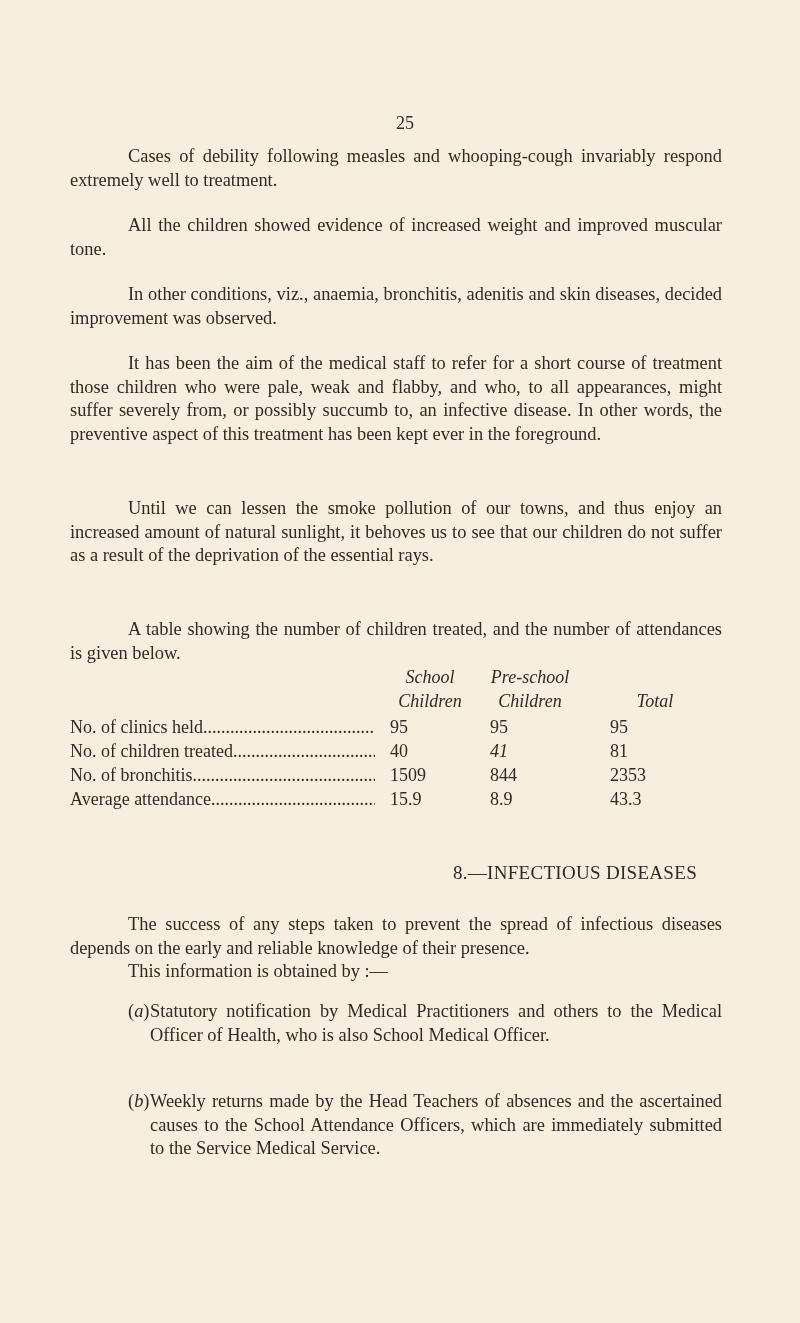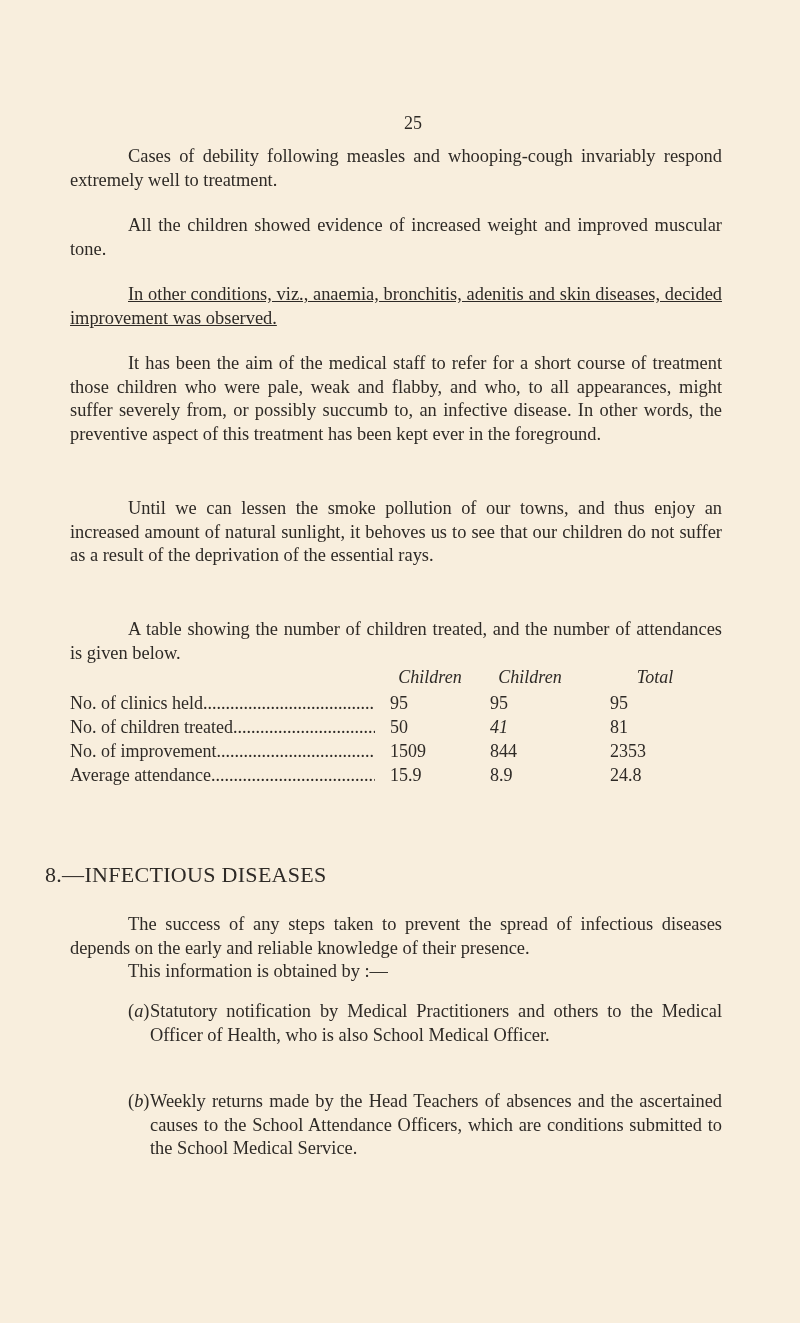--- a/index.html
+++ b/index.html
@@ -16,43 +16,43 @@
       overflow: hidden;
     }
     .page {
       position: absolute;
       left: 70px;
       top: 0;
       width: 652px;
     }
     .page-number {
       position: absolute;
-      left: 12px;
+      left: 4px;
       width: 652px;
       top: 113px;
       text-align: center;
       font-size: 18px;
       transform: translateX(5px);
     }
     .para {
       position: absolute;
       left: 0;
       width: 652px;
       font-size: 18.4px;
       line-height: 23.6px;
       text-align: justify;
       text-indent: 58px;
       margin: 0;
     }
     .heading {
       position: absolute;
       left: 0;
       width: 652px;
-      text-align: left;
-      font-size: 22px;
+      text-align: right;
+      font-size: 19px;
       letter-spacing: 0.3px;
       transform: translateX(-25px);
     }
     .table {
       position: absolute;
       left: 0;
       width: 652px;
       font-size: 18px;
     }
     .thead-row, .tbody-row {
@@ -102,69 +102,73 @@
 <body>
 
 <div class="page">
 
   <div class="page-number">25</div>
 
   <p class="para" style="top:145px;">Cases of debility following measles and whooping-cough invariably respond extremely well to treatment.</p>
 
   <p class="para" style="top:214px;">All the children showed evidence of increased weight and improved muscular tone.</p>
 
-  <p class="para" style="top:283px;text-decoration:underline;">In other conditions, viz., anaemia, bronchitis, adenitis and skin diseases, decided improvement was observed.</p>
+  <p class="para" style="top:283px;">In other conditions, viz., anaemia, bronchitis, adenitis and skin diseases, decided improvement was observed.</p>
 
   <p class="para" style="top:352px;">It has been the aim of the medical staff to refer for a short course of treatment those children who were pale, weak and flabby, and who, to all appearances, might suffer severely from, or possibly succumb to, an infective disease. In other words, the preventive aspect of this treatment has been kept ever in the foreground.</p>
 
   <p class="para" style="top:497px;">Until we can lessen the smoke pollution of our towns, and thus enjoy an increased amount of natural sunlight, it behoves us to see that our children do not suffer as a result of the deprivation of the essential rays.</p>
 
   <p class="para" style="top:618px;">A table showing the number of children treated, and the number of attendances is given below.</p>
 
   <div class="table" style="top:665px;">
+    <div class="thead-row">
+      <span class="col-head" style="left:315px;width:90px;">School</span>
+      <span class="col-head" style="left:395px;width:130px;">Pre-school</span>
+    </div>
     <div class="thead-row">
       <span class="col-head" style="left:315px;width:90px;">Children</span>
       <span class="col-head" style="left:405px;width:110px;">Children</span>
       <span class="col-head" style="left:545px;width:80px;">Total</span>
     </div>
 
     <div class="tbody-row" style="margin-top:2px;">
       <span class="row-label"><span>No. of clinics held</span><span class="dots">........................................................................</span></span>
       <span class="cell" style="left:320px;width:50px;">95</span>
       <span class="cell" style="left:420px;width:52px;">95</span>
       <span class="cell" style="left:540px;width:60px;">95</span>
     </div>
     <div class="tbody-row">
       <span class="row-label"><span>No. of children treated</span><span class="dots">........................................................................</span></span>
-      <span class="cell" style="left:320px;width:50px;">50</span>
+      <span class="cell" style="left:320px;width:50px;">40</span>
       <span class="cell" style="left:420px;width:52px;font-style:italic;">41</span>
       <span class="cell" style="left:540px;width:60px;">81</span>
     </div>
     <div class="tbody-row">
-      <span class="row-label"><span>No. of improvement</span><span class="dots">........................................................................</span></span>
+      <span class="row-label"><span>No. of bronchitis</span><span class="dots">........................................................................</span></span>
       <span class="cell" style="left:320px;width:50px;">1509</span>
       <span class="cell" style="left:420px;width:52px;">844</span>
       <span class="cell" style="left:540px;width:60px;">2353</span>
     </div>
     <div class="tbody-row">
       <span class="row-label"><span>Average attendance</span><span class="dots">........................................................................</span></span>
       <span class="cell" style="left:320px;width:54px;">15.9</span>
       <span class="cell" style="left:420px;width:52px;">8.9</span>
-      <span class="cell" style="left:540px;width:60px;">24.8</span>
+      <span class="cell" style="left:540px;width:60px;">43.3</span>
     </div>
   </div>
 
   <div class="heading" style="top:862px;">8.—INFECTIOUS DISEASES</div>
 
   <p class="para" style="top:913px;">The success of any steps taken to prevent the spread of infectious diseases depends on the early and reliable knowledge of their presence.</p>
   <p class="para" style="top:960px;">This information is obtained by :—</p>
 
   <div class="list-item" style="top:1000px;">
     <span class="marker">(<i>a</i>)</span>
     <div class="body">Statutory notification by Medical Practitioners and others to the Medical Officer of Health, who is also School Medical Officer.</div>
   </div>
 
   <div class="list-item" style="top:1090px;">
     <span class="marker">(<i>b</i>)</span>
-    <div class="body">Weekly returns made by the Head Teachers of absences and the ascertained causes to the School Attendance Officers, which are conditions submitted to the School Medical Service.</div>
+    <div class="body">Weekly returns made by the Head Teachers of absences and the ascertained causes to the School Attendance Officers, which are immediately submitted to the Service Medical Service.</div>
   </div>
 
 </div>
 
 </body></html>

